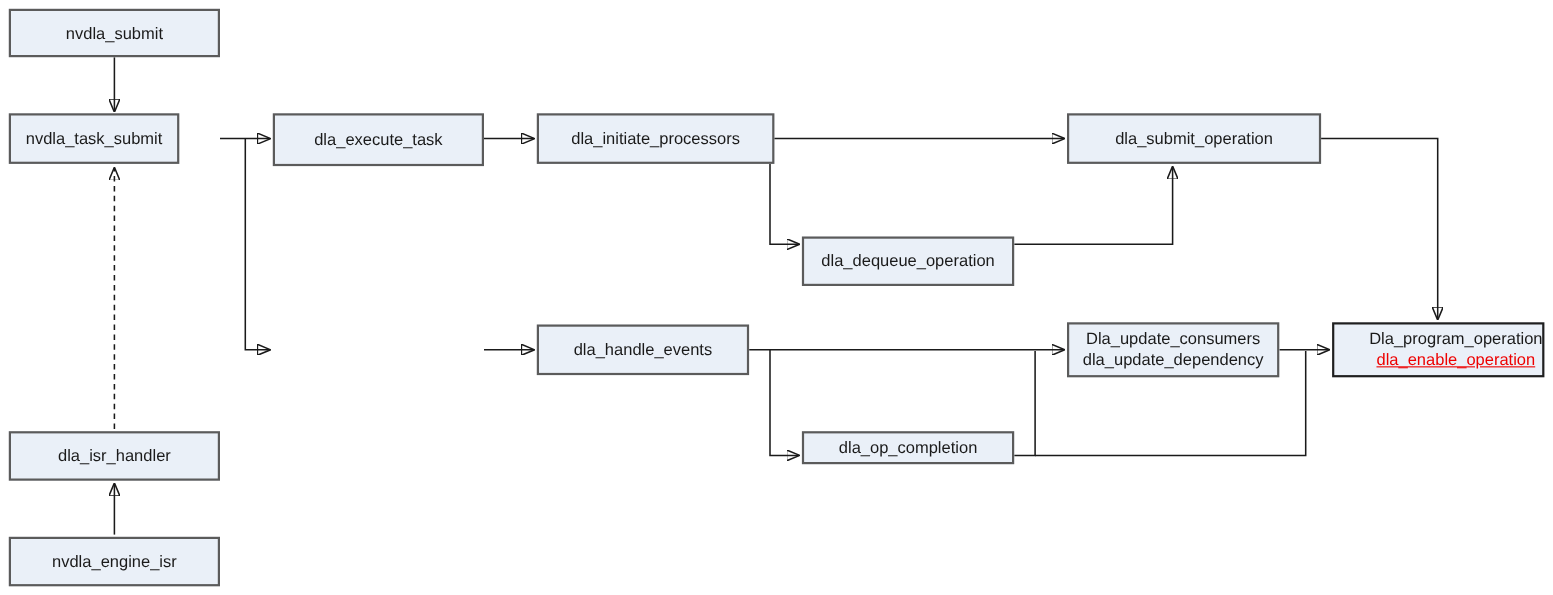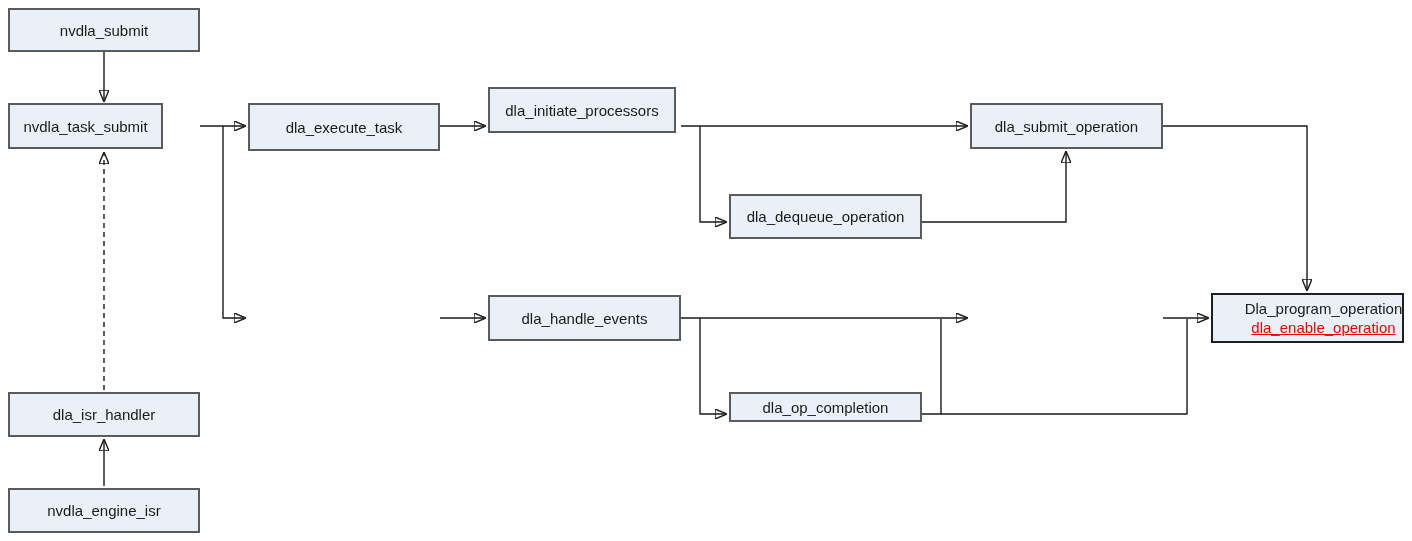--- a/index.html
+++ b/index.html
@@ -51,23 +51,23 @@
   }
   .node--emphasis { border-color: var(--emphasis-border); }
   .node--emphasis .line2 { color: var(--highlight); text-decoration: underline; }
 
   
   #n-nvdla-submit            { left: 8px;    top: 8px;   width: 192px; height: 44px; }
   #n-nvdla-task-submit       { left: 8px;    top: 103px; width: 155px; height: 46px; }
   #n-dla-isr-handler         { left: 8px;    top: 392px; width: 192px; height: 45px; }
   #n-nvdla-engine-isr        { left: 8px;    top: 488px; width: 192px; height: 45px; }
   #n-dla-execute-task        { left: 248px;  top: 103px; width: 192px; height: 48px; }
-  #n-dla-initiate-processors { left: 488px;  top: 87px; width: 188px; height: 46px; }
-  #n-dla-dequeue-operation   { left: 729px;  top: 194px; width: 193px; height: 45px; }
-  #n-dla-submit-operation    { left: 970px;  top: 103px; width: 193px; height: 46px; text-align: right; }
+  #n-dla-initiate-processors { left: 488px;  top: 103px; width: 216px; height: 46px; }
+  #n-dla-dequeue-operation   { left: 729px;  top: 215px; width: 193px; height: 45px; }
+  #n-dla-submit-operation    { left: 970px;  top: 103px; width: 231px; height: 46px; text-align: right; }
   #n-dla-process-events      { left: 248px;  top: 295px; width: 192px; height: 46px; }
   #n-dla-handle-events       { left: 488px;  top: 295px; width: 193px; height: 46px; text-align: right; }
   #n-dla-update              { left: 970px;  top: 293px; width: 193px; height: 50px; }
   #n-dla-op-completion       { left: 729px;  top: 392px; width: 193px; height: 30px; }
   #n-dla-program             { left: 1211px; top: 293px; width: 193px; height: 50px; padding-left: 32px; }
 </style>
 </head>
 <body>
 
 <div class="canvas">
@@ -126,20 +126,24 @@
 
   <div class="node" id="n-dla-submit-operation">
     <span>dla_submit_operation</span>
   </div>
 
 
   <div class="node" id="n-dla-handle-events">
     <span>dla_handle_events</span>
   </div>
 
+  <div class="node" id="n-dla-update">
+    <span class="line1">Dla_update_consumers</span>
+    <span class="line2">dla_update_dependency</span>
+  </div>
 
   <div class="node" id="n-dla-op-completion">
     <span>dla_op_completion</span>
   </div>
 
   <div class="node node--emphasis" id="n-dla-program">
     <span class="line1">Dla_program_operation</span>
     <span class="line2">dla_enable_operation</span>
   </div>
 

